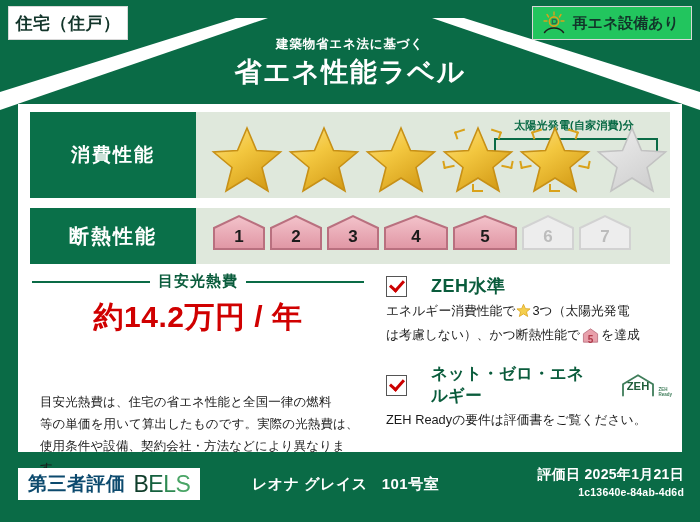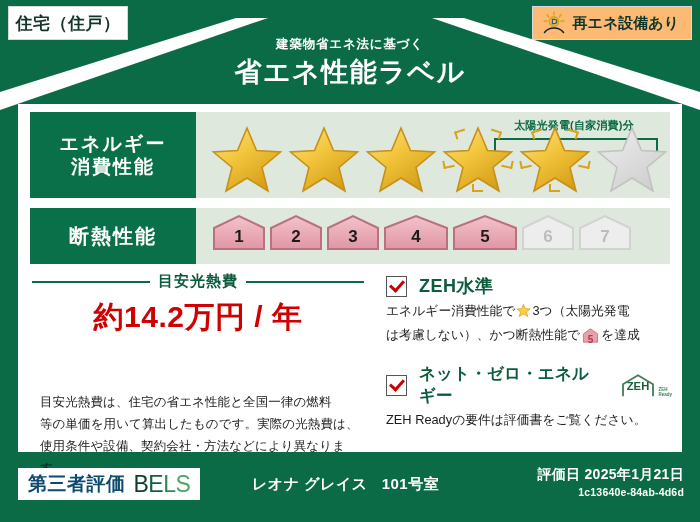--- a/index.html
+++ b/index.html
@@ -14,21 +14,21 @@
   }
   
   .hdr-badge{
     position:absolute;left:8px;top:6px;width:118px;height:32px;
     background:#ffffff;border:1px solid #d8d8d8;
     display:flex;align-items:center;justify-content:center;
     font-size:17px;font-weight:bold;color:#12352a;letter-spacing:.5px;
   }
   .re-badge{
     position:absolute;right:8px;top:6px;height:32px;
-    background:#fdba74;border:1px solid #d8d8d8;
+    background:#22c55e;border:1px solid #d8d8d8;
     display:flex;align-items:center;gap:6px;padding:0 12px 0 8px;
   }
   .re-badge .re-txt{font-size:15px;font-weight:bold;color:#12352a;}
   .title-wrap{
     position:absolute;left:0;right:0;top:36px;text-align:center;color:#ffffff;
     pointer-events:none;
   }
   .title-sub{font-size:12.5px;font-weight:bold;letter-spacing:.8px;}
   .title-main{font-size:27px;font-weight:bold;letter-spacing:1.5px;margin-top:1px;}
 
@@ -99,21 +99,21 @@
   .cost-val{
     margin-top:6px;font-size:30px;font-weight:bold;color:#d00000;letter-spacing:.5px;
   }
   .cost-note{
     position:absolute;left:22px;top:240px;width:330px;
     font-size:12.5px;color:#1b1b1b;line-height:1.75;letter-spacing:.1px;margin-top:48px;
   }
 
   
   .zeh{position:absolute;left:368px;top:170px;width:286px;}
-  .zeh-head{display:flex;align-items:center;gap:12px;}
+  .zeh-head{display:flex;align-items:center;gap:24px;}
   .chk{
     width:19px;height:19px;border:1.6px solid #555;background:#fff;
     position:relative;flex:none;
   }
   .chk::after{
     content:"";position:absolute;left:3px;top:3px;width:11px;height:6px;
     border-left:3px solid #cc0000;border-bottom:3px solid #cc0000;
     transform:rotate(-48deg);
   }
   .zeh-h1{font-size:18px;font-weight:bold;color:#0a5c3c;letter-spacing:.5px;}
@@ -179,21 +179,20 @@
 
   <div class="title-wrap">
     <div class="title-sub">建築物省エネ法に基づく</div>
     <div class="title-main">省エネ性能ラベル</div>
   </div>
 
   <div class="panel">
 
     <div class="row" id="row-energy">
       <div class="row-key">
-        <span>エネルギー</span>
         <span>消費性能</span>
       </div>
       <div class="row-val">
         <div class="bracket-lbl">太陽光発電(自家消費)分</div>
         <div class="bracket"></div>
         <div class="stars" id="stars">
             <div class="star">
               <svg viewBox="0 0 74 70">
                 <defs>
                   <linearGradient id="g1" x1="0" y1="0" x2="0.7" y2="1">

